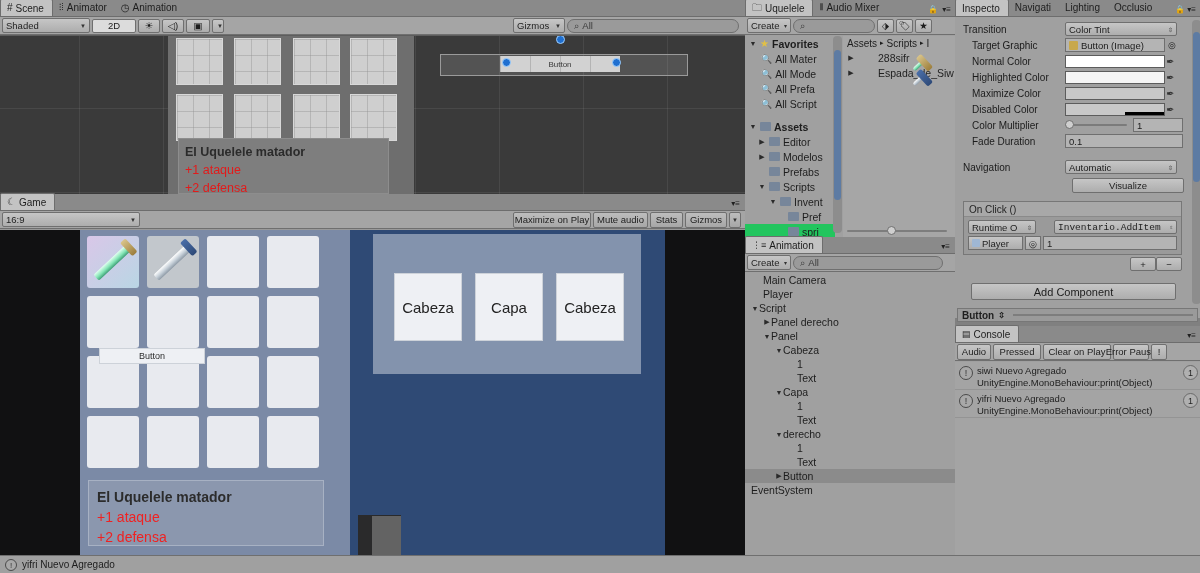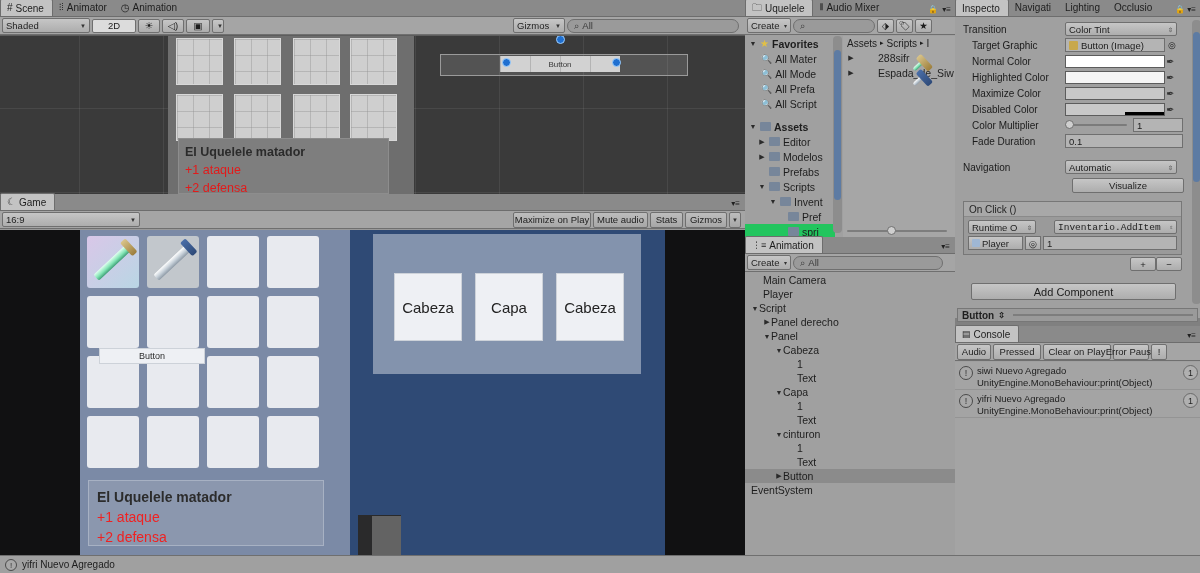--- a/index.html
+++ b/index.html
@@ -581,21 +581,21 @@
           <span>Capa</span>
         </div>
       <div class="h-row" style="padding-left:52px">
           <span>1</span>
         </div>
       <div class="h-row" style="padding-left:52px">
           <span>Text</span>
         </div>
       <div class="h-row" style="padding-left:30px">
           <span class="arrow">▼</span>
-          <span>cinturon</span>
+          <span>derecho</span>
         </div>
       <div class="h-row" style="padding-left:52px">
           <span>1</span>
         </div>
       <div class="h-row" style="padding-left:52px">
           <span>Text</span>
         </div>
       <div class="h-row sel" style="padding-left:30px">
           <span class="arrow">▶</span>
           <span>Button</span>

